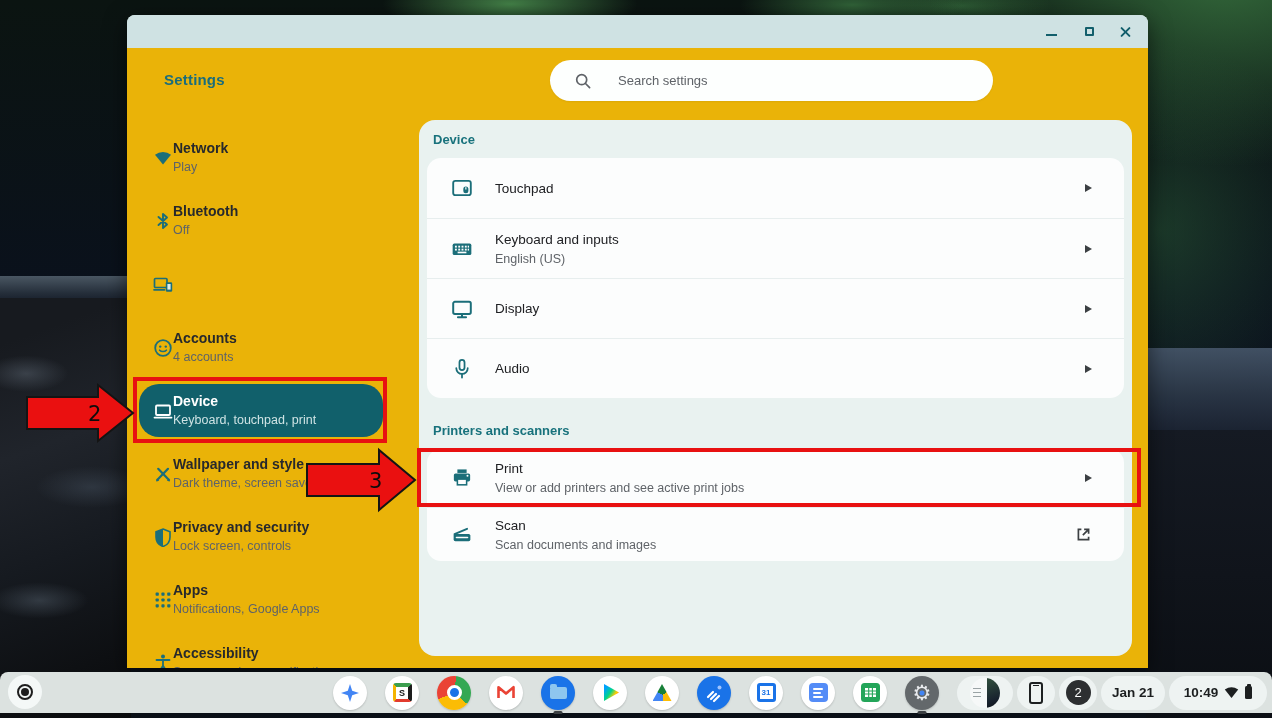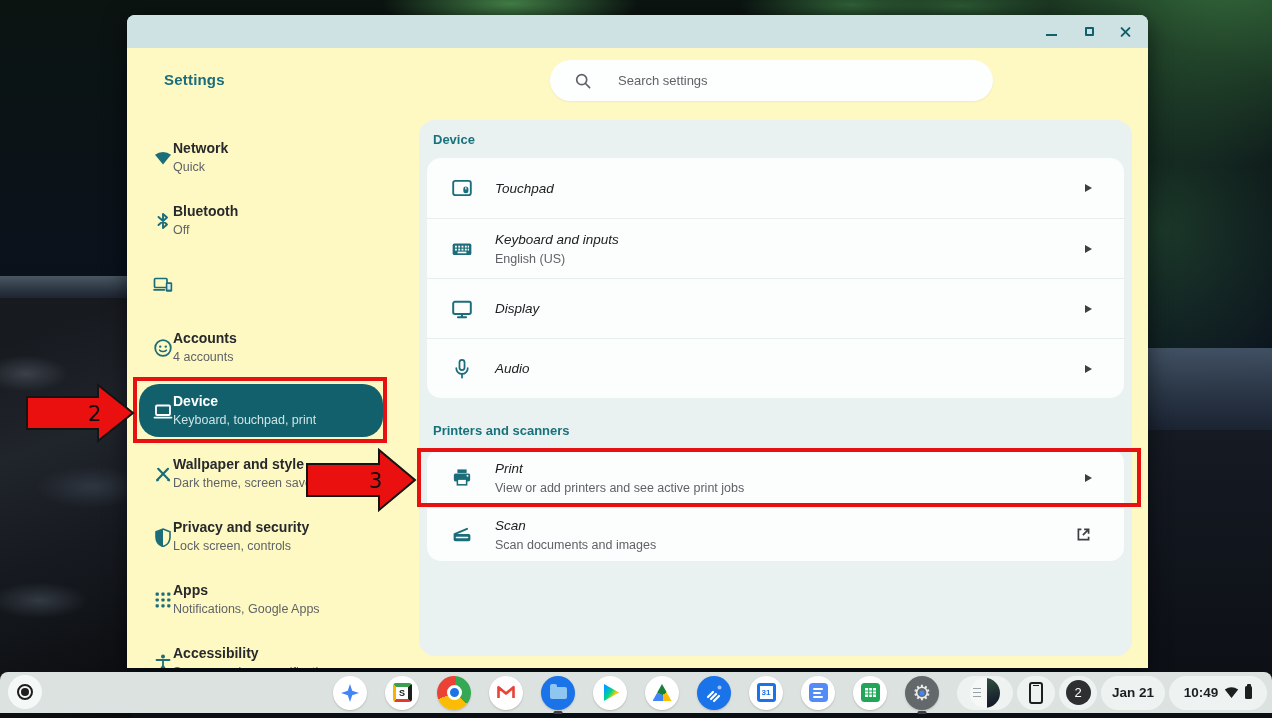--- a/index.html
+++ b/index.html
@@ -34,21 +34,21 @@
     box-shadow:0 6px 22px rgba(0,0,0,.55); }
   .titlebar { height:33px; background:#cfe2e3; display:flex; align-items:center; justify-content:flex-end; padding-right:16px; gap:24px; }
   .wc { display:flex; align-items:center; justify-content:center; width:14px; height:14px; cursor:default; }
   .wc-min i { display:block; width:11px; height:2px; background:#135f6c; margin-top:6px; }
   .wc-max i { display:block; width:9px; height:9px; border:2px solid #135f6c; border-radius:1px; }
   .wc-close { position:relative; width:12px; height:12px; }
   .wc-close i::before, .wc-close i::after { content:""; position:absolute; left:-1px; top:5px; width:13px; height:2px; background:#135f6c; border-radius:1px; }
   .wc-close i::before { transform:rotate(45deg); }
   .wc-close i::after { transform:rotate(-45deg); }
 
-  .win-body { position:relative; height:620px; background:#fef9c3; }
+  .win-body { position:relative; height:620px; background:#eab308; }
   .app-title { position:absolute; left:37px; top:23px; font-size:15px; font-weight:700; color:#1a6d7c; letter-spacing:.2px; }
 
   .search-pill { position:absolute; left:423px; top:12px; width:443px; height:41px; background:#fdfffe;
     border-radius:21px; display:flex; align-items:center; padding-left:25px; gap:27px; box-shadow:0 1px 2px rgba(0,0,0,.06); }
   .search-pill span { font-size:13px; color:#5f6368; }
 
   
   .sb-item { position:absolute; left:12px; width:244px; height:53px; display:flex; align-items:center; padding-left:14px; border-radius:20px; cursor:pointer; }
   .sb-ic { width:20px; height:20px; flex:none; display:flex; align-items:center; justify-content:center; }
   .sb-txt .t { font-size:14px; font-weight:700; color:#27292c; line-height:18px; }
@@ -58,21 +58,21 @@
   .sb-item.sel .s { color:#cfe3e4; }
   .sel-outline { position:absolute; left:6px; top:329px; width:254px; height:66px; border:4px solid #e81111; pointer-events:none; }
 
   
   .panel { position:absolute; left:292px; top:72px; width:713px; height:536px; background:#e9f2f0; border-radius:16px; }
   .sec-h { position:absolute; left:14px; font-size:13px; font-weight:700; color:#18727c; }
   .card { position:absolute; left:8px; width:697px; background:#fcfdfd; border-radius:14px; overflow:hidden; }
   .row { display:flex; align-items:center; padding:0 14px 0 24px; gap:22px; cursor:pointer; }
   .row + .row { border-top:1px solid #e7eeee; }
   .row-ic { width:22px; height:22px; flex:none; display:flex; align-items:center; justify-content:center; }
-  .row-txt .t { font-size:13.5px; color:#202124; line-height:18px;font-style:italic; }
+  .row-txt .t { font-size:13.5px; color:#202124; line-height:18px; }
   .row-txt .s { font-size:12.5px; color:#5f6368; line-height:17px; }
   .trail { margin-left:auto; margin-right:18px; display:flex; align-items:center; }
   .chev { width:0; height:0; border-left:7px solid #3c4043; border-top:4.5px solid transparent; border-bottom:4.5px solid transparent; }
   .print-outline { position:absolute; left:290px; top:400px; width:724px; height:59px; border:4px solid #e81111; pointer-events:none; z-index:5; }
 
   
   .arrow { position:absolute; z-index:9; }
   .arrow text { font-family:"DejaVu Sans", sans-serif; font-size:21px; fill:#0c0c0c; }
 
   
@@ -154,21 +154,21 @@
       <span>Search settings</span>
     </div>
 
     <div class="sb-item" style="top:83px">
       <span class="sb-ic">
         <svg width="20" height="20" viewBox="0 0 20 20">
             <path d="M10 16.5 L2 6.8 A13 13 0 0 1 18 6.8 Z" fill="#1b6e79"></path>
           </svg>
       </span>
       <span class="sb-txt"><span class="t">Network</span><br>
-        <span class="s">Quick</span></span>
+        <span class="s">Play</span></span>
     </div>
     <div class="sb-item" style="top:146px">
       <span class="sb-ic">
         <svg width="20" height="20" viewBox="0 0 20 20">
             <path d="M5.5 6 L14 13.5 L10 17 L10 3 L14 6.5 L5.5 14" stroke="#1b6e79" stroke-width="1.9" fill="none" stroke-linejoin="round" stroke-linecap="round"></path>
           </svg>
       </span>
       <span class="sb-txt"><span class="t">Bluetooth</span><br>
         <span class="s">Off</span></span>
     </div>

